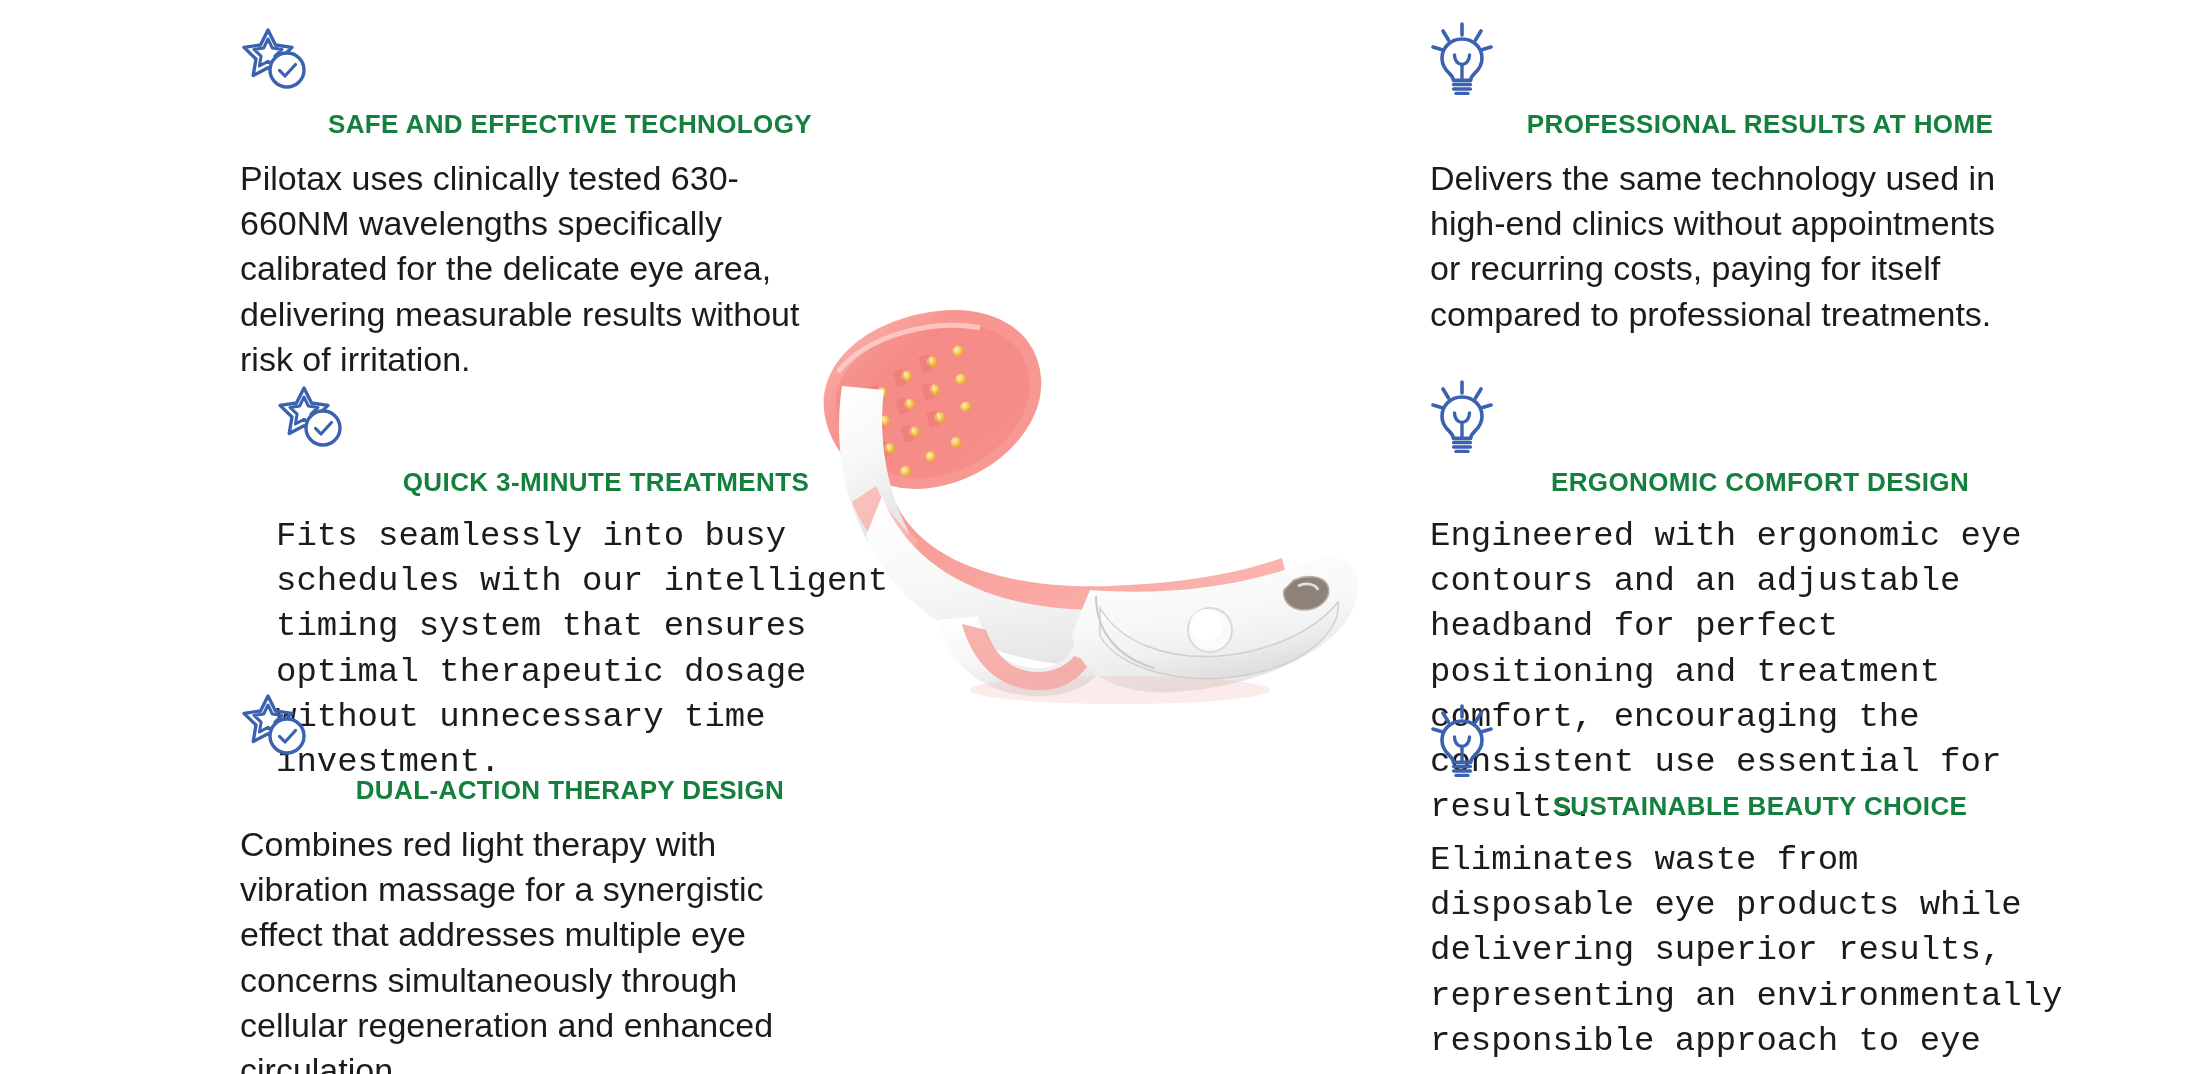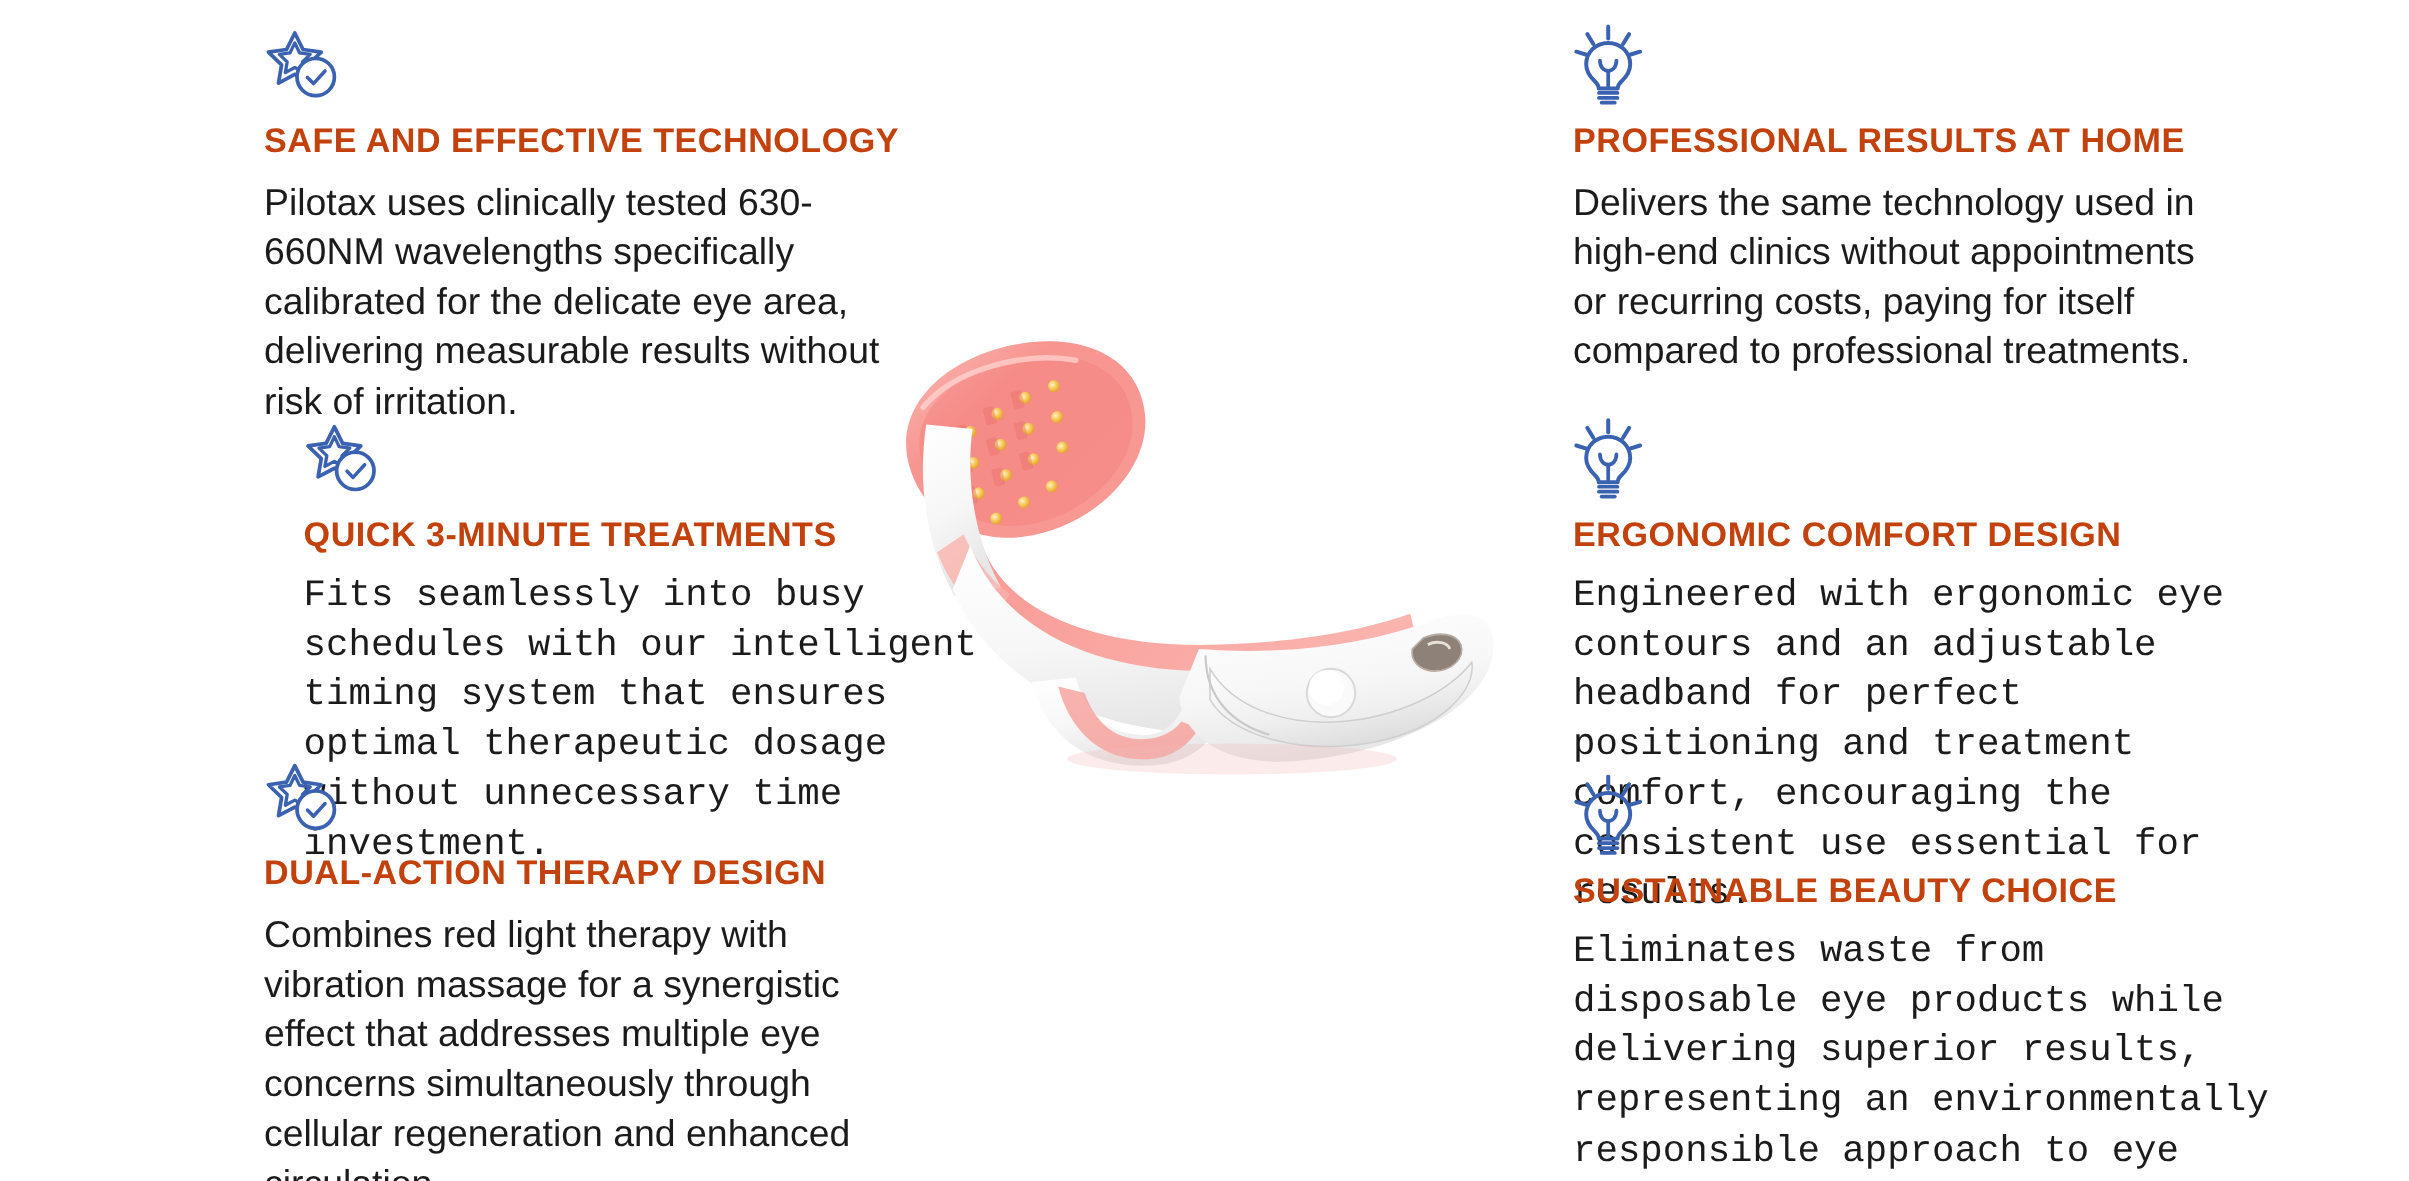--- a/index.html
+++ b/index.html
@@ -39,27 +39,28 @@
 
   .feature .icon-wrap {
     display: block;
     height: 78px;
     margin-bottom: 10px;
   }
   .feature .icon-wrap svg { display:block; }
 
   .feature h3 {
     font-family: "Liberation Sans", sans-serif;
-    font-size: 31px;
+    font-size: 26px;
     font-weight: 700;
     letter-spacing: 0.015em;
-    color: #c2410c;
+    color: #15803d;
     line-height: 1.15;
     margin-bottom: 16px;
     white-space: nowrap;
+    text-align: center;
   }
 
   .feature p {
     font-family: "Liberation Sans", sans-serif;
     font-size: 34px;
     font-weight: 400;
     color: #1b1b1b;
     line-height: 1.33;
     max-width: 600px;
   }

